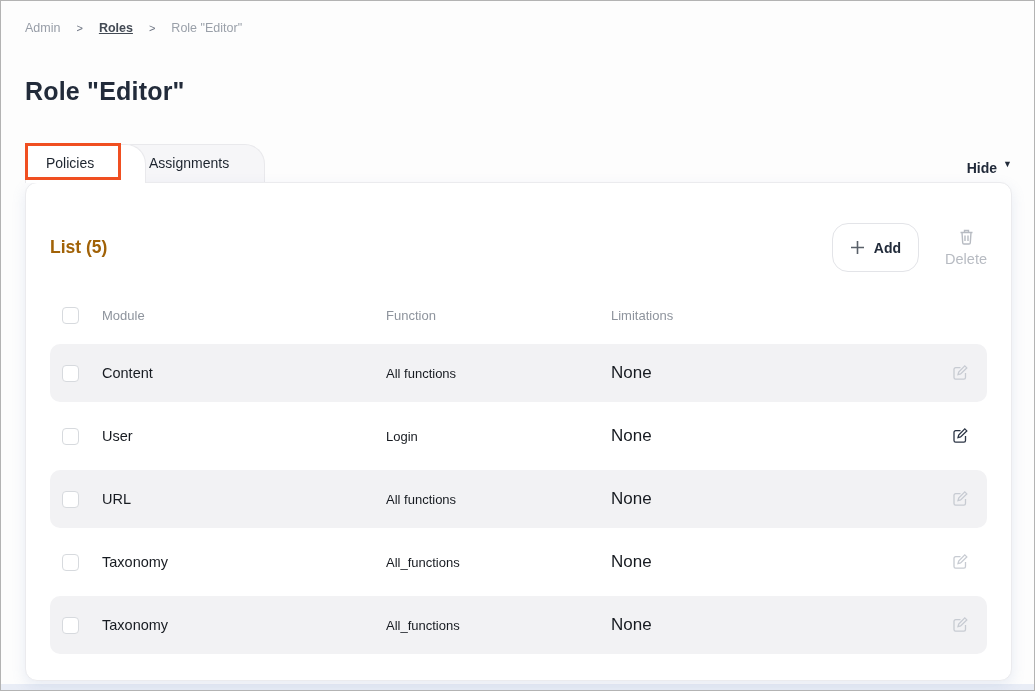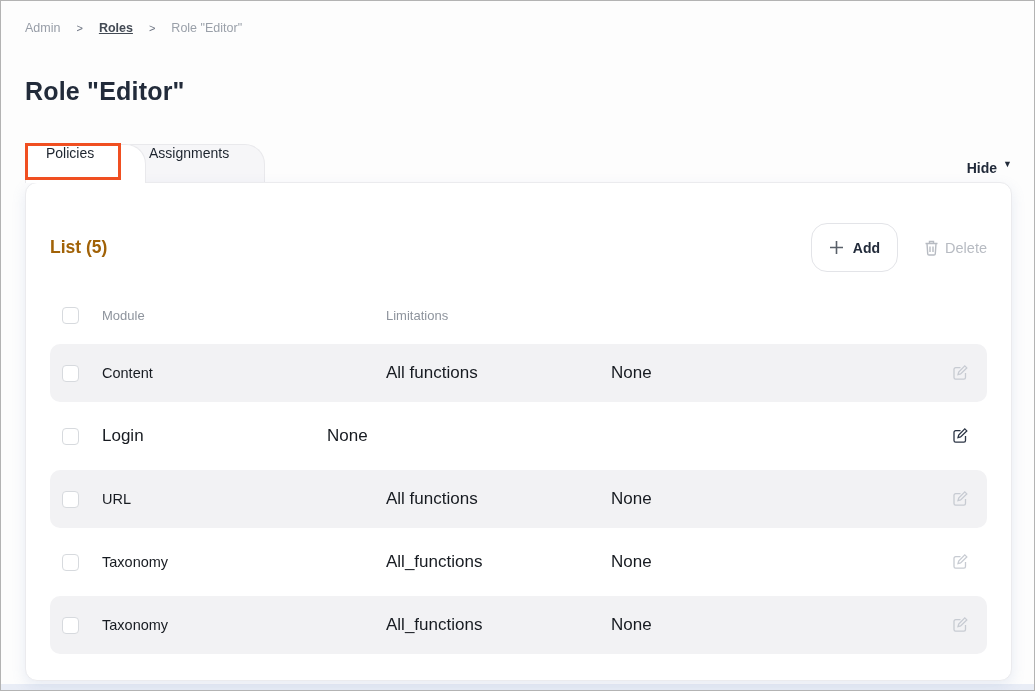--- a/index.html
+++ b/index.html
@@ -17,21 +17,21 @@
   
   .breadcrumb{position:absolute;left:24px;top:20px;display:flex;align-items:center;gap:16px;font-size:12.5px;color:var(--muted);}
   .breadcrumb .sep{color:#6b7280;font-size:11px;}
   .crumb-link{color:#434a54;text-decoration:underline;font-weight:600;cursor:pointer;}
   .crumb-current{color:#9aa0a9;}
 
   
   .page-title{position:absolute;left:24px;top:76px;font-size:25px;font-weight:700;color:var(--dark);letter-spacing:.2px;}
 
   
-  .tab{position:absolute;top:143px;height:39px;display:flex;padding:0 20px 2px 20px;
+  .tab{position:absolute;top:143px;height:39px;display:flex;align-items:center;padding:0 20px 2px 20px;
        font-size:14px;color:#1d242e;border:1px solid #e9e9ec;border-bottom:none;
        border-radius:3px 20px 0 0;cursor:pointer;}
   .tab-active{left:24px;width:121px;background:#ffffff;z-index:3;}
   .tab-inactive{left:127px;width:137px;background:#f6f6f8;z-index:1;}
   .annotation-box{position:absolute;left:24px;top:142px;width:96px;height:37px;border:3px solid var(--annotation);z-index:6;pointer-events:none;}
 
   
   .hide-toggle{position:absolute;top:159px;right:22px;display:flex;align-items:flex-start;gap:6px;
                font-size:14px;font-weight:600;color:var(--dark);cursor:pointer;z-index:2;}
   .caret{font-size:9px;line-height:1;color:var(--dark);}
@@ -40,32 +40,32 @@
   .panel{position:absolute;left:24px;top:181px;width:987px;height:499px;background:#ffffff;
          border:1px solid var(--panel-border);border-radius:12px;z-index:2;
          box-shadow:0 5px 14px rgba(120,140,190,.16);}
   .panel-head{display:flex;align-items:center;justify-content:space-between;margin:40px 24px 0 24px;}
   .list-title{font-size:17.5px;font-weight:700;color:#a16207;}
   .toolbar{display:flex;align-items:center;gap:26px;}
   .btn-add{display:flex;align-items:center;gap:9px;height:49px;padding:0 17px;background:#ffffff;
            border:1px solid #e3e4e8;border-radius:16px;font-size:14px;font-weight:700;color:var(--dark);cursor:pointer;
            font-family:inherit;}
   .btn-delete{display:flex;align-items:center;gap:6px;background:none;border:none;font-size:14.5px;color:#b7bbc2;
-              cursor:default;font-family:inherit;}
+              cursor:default;font-family:inherit;flex-direction:column;}
 
   
   .table{margin:0 24px;}
   .thead{display:flex;align-items:center;height:30px;margin:28px 0 14px 0;padding-left:12px;}
   .th{font-size:13px;color:#8e949d;}
   .row{display:flex;align-items:center;height:58px;margin-bottom:5px;border-radius:10px;padding-left:12px;}
   .row.shaded{background:var(--row-shaded);}
   .checkbox{width:17px;height:17px;background:#ffffff;border:1px solid #d7dade;border-radius:4px;flex:0 0 auto;cursor:pointer;}
   .cell-gap{width:23px;flex:0 0 auto;}
   .col-module{width:284px;flex:0 0 auto;font-size:14.5px;color:#171b21;}
-  .col-function{width:225px;flex:0 0 auto;font-size:17px;color:#171b21;}
+  .col-function{width:225px;flex:0 0 auto;font-size:13px;color:#171b21;}
   .col-limit{flex:1;font-size:17px;color:#171b21;}
   .th.col-module,.th.col-function,.th.col-limit{font-size:13px;color:#8e949d;}
   .edit-btn{background:none;border:none;padding:0 18px 0 0;cursor:pointer;display:flex;align-items:center;}
   .edit-btn svg{stroke:#c7cbd2;}
   .edit-btn.active svg{stroke:#2b3444;}
   .icon-plus{stroke:#596069;}
   .icon-trash{stroke:#b7bbc2;}
 
   .bottom-strip{position:absolute;left:0;right:0;bottom:0;height:6px;background:#e9edf6;}
 </style>
@@ -116,40 +116,42 @@
         </button>
       </div>
     </div>
 
     <div class="table">
 
       <div class="thead">
         <span class="checkbox"></span>
         <span class="cell-gap"></span>
         <span class="th col-module">Module</span>
+        <span class="th col-function">Function</span>
         <span class="th col-limit">Limitations</span>
       </div>
 
       <div class="row shaded">
         <span class="checkbox"></span>
         <span class="cell-gap"></span>
         <span class="col-module">Content</span>
         <span class="col-function">All functions</span>
         <span class="col-limit">None</span>
         <button class="edit-btn">
           <svg width="18" height="18" viewBox="0 0 18 18" fill="none" stroke-width="1.3">
               <path d="M14.5 9v4.6a1.6 1.6 0 0 1-1.6 1.6H4.6A1.6 1.6 0 0 1 3 13.6V5.3a1.6 1.6 0 0 1 1.6-1.6H9.5"></path>
               <path d="M13.8 1.9l2 2L9.6 10l-2.6.7.7-2.6z"></path>
             </svg>
         </button>
       </div>
 
       <div class="row">
         <span class="checkbox"></span>
         <span class="cell-gap"></span>
+        <span class="col-module">User</span>
         <span class="col-function">Login</span>
         <span class="col-limit">None</span>
         <button class="edit-btn active">
           <svg width="18" height="18" viewBox="0 0 18 18" fill="none" stroke-width="1.3">
               <path d="M14.5 9v4.6a1.6 1.6 0 0 1-1.6 1.6H4.6A1.6 1.6 0 0 1 3 13.6V5.3a1.6 1.6 0 0 1 1.6-1.6H9.5"></path>
               <path d="M13.8 1.9l2 2L9.6 10l-2.6.7.7-2.6z"></path>
             </svg>
         </button>
       </div>
 

